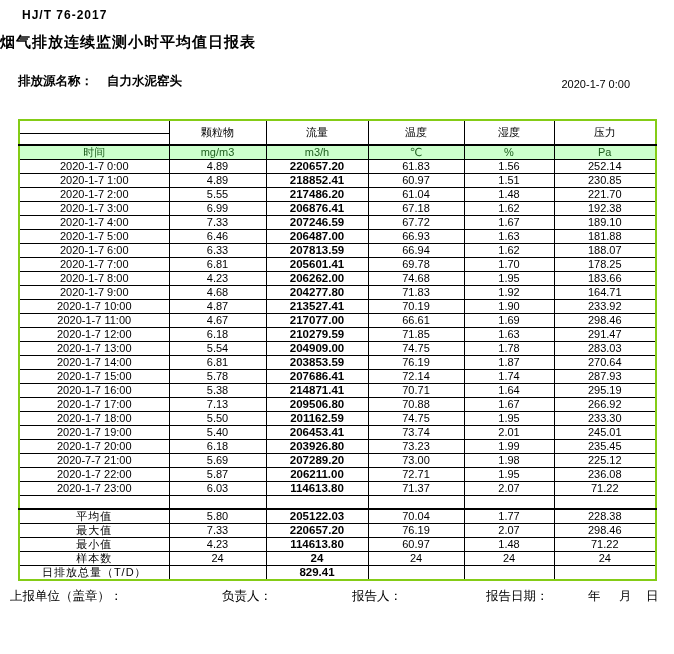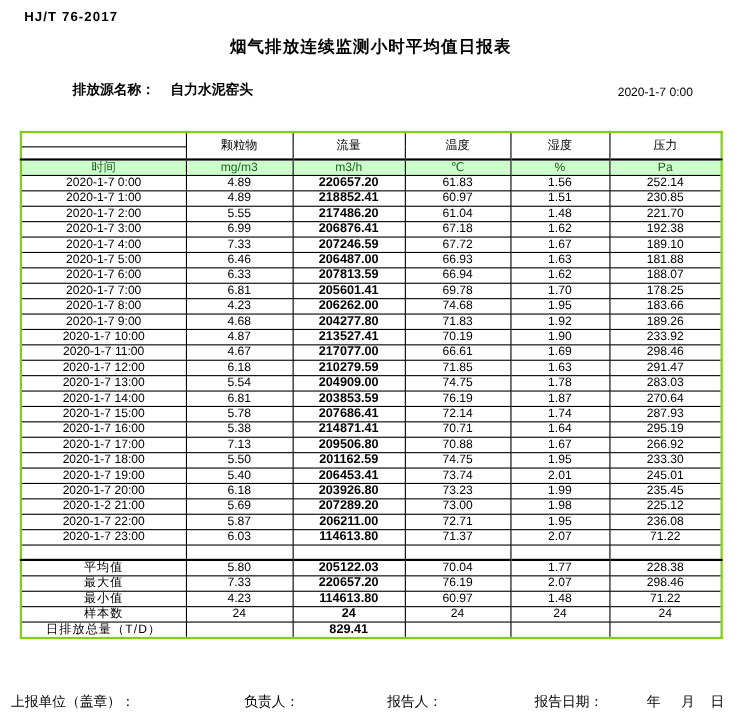--- a/index.html
+++ b/index.html
@@ -11,33 +11,32 @@
     color: #000;
     overflow: hidden;
   }
   .std-code {
     padding: 8px 0 0 22px;
     font-weight: bold;
     font-size: 12px;
     letter-spacing: 1px;
   }
   .title {
-    text-align: center;
     font-weight: bold;
     font-size: 15px;
     margin-top: 11px;
     letter-spacing: 1px;
   }
   .source-row {
     display: flex;
     justify-content: space-between;
     align-items: flex-end;
     margin: 21px 44px 0 18px;
   }
-  .source-left { font-weight: bold; font-size: 12.5px; margin-left: 48px; }
+  .source-left { font-weight: bold; font-size: 12.5px; }
   .source-left .src-name { margin-left: 14px; }
   .source-date { font-size: 11px; font-weight: normal; }
 
   table.report {
     border-collapse: collapse;
     table-layout: fixed;
     margin: 29px 0 0 18px;
     width: 637px;
     border: 2px solid #84cc16;
   }
@@ -69,21 +68,21 @@
   .footnote {
     margin: 9px 0 0 10px;
     font-size: 12px;
   }
   .sign-row {
     position: relative;
     height: 18px;
     margin-top: 7px;
     font-size: 12.5px;
   }
-  .sign-row span { position: absolute; top: 0; white-space: nowrap; margin-top: 42px; }
+  .sign-row span { position: absolute; top: 0; white-space: nowrap; }
   .pos-unit   { left: 10px; }
   .pos-resp   { left: 222px; text-align: center; }
   .pos-report { left: 352px; }
   .pos-date   { left: 486px; }
   .pos-year   { left: 588px; }
   .pos-month  { left: 619px; }
   .pos-day    { left: 646px; }
 </style>
 </head>
 <body>
@@ -203,21 +202,21 @@
           <td>74.68</td>
           <td>1.95</td>
           <td>183.66</td>
         </tr>
         <tr class="data-row">
           <td>2020-1-7 9:00</td>
           <td>4.68</td>
           <td>204277.80</td>
           <td>71.83</td>
           <td>1.92</td>
-          <td>189.26</td>
+          <td>164.71</td>
         </tr>
         <tr class="data-row">
           <td>2020-1-7 10:00</td>
           <td>4.87</td>
           <td>213527.41</td>
           <td>70.19</td>
           <td>1.90</td>
           <td>233.92</td>
         </tr>
         <tr class="data-row">
@@ -294,21 +293,21 @@
         </tr>
         <tr class="data-row">
           <td>2020-1-7 20:00</td>
           <td>6.18</td>
           <td>203926.80</td>
           <td>73.23</td>
           <td>1.99</td>
           <td>235.45</td>
         </tr>
         <tr class="data-row">
-          <td>2020-1-2 21:00</td>
+          <td>2020-7-7 21:00</td>
           <td>5.69</td>
           <td>207289.20</td>
           <td>73.00</td>
           <td>1.98</td>
           <td>225.12</td>
         </tr>
         <tr class="data-row">
           <td>2020-1-7 22:00</td>
           <td>5.87</td>
           <td>206211.00</td>

